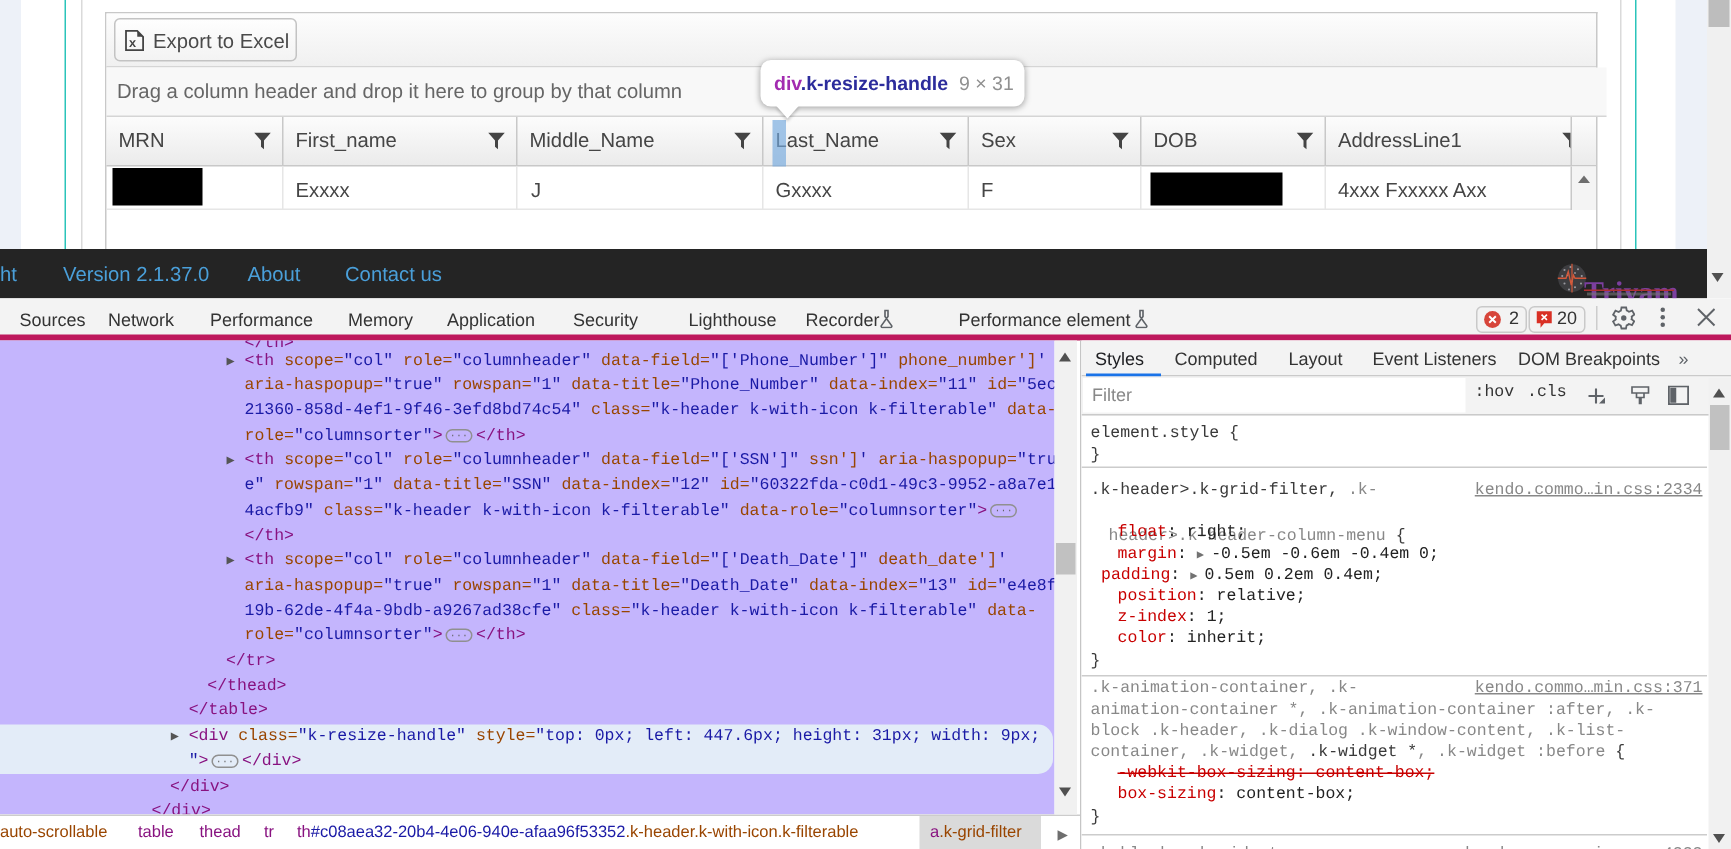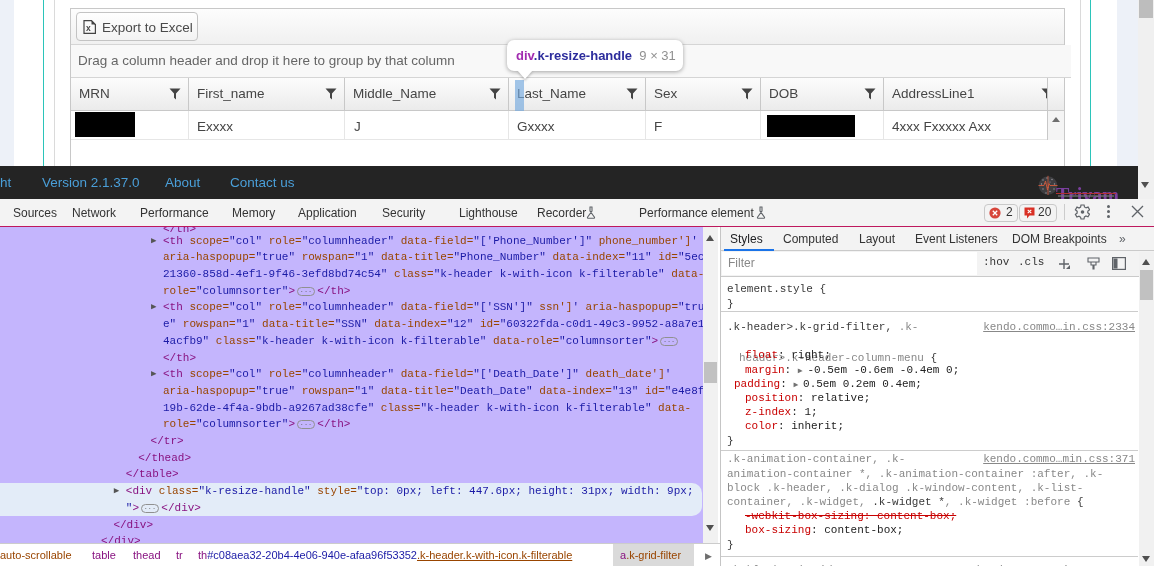--- a/index.html
+++ b/index.html
@@ -29,21 +29,21 @@
   #footer span{position:absolute;top:9px;}
   
   #bscroll{position:absolute;left:1138px;top:0;width:16px;height:199px;background:#f0f0f0;}
   #bthumb{position:absolute;left:1px;top:0;width:14px;height:18px;background:#bdbdbd;}
   
   #tip{position:absolute;left:507px;top:40px;width:176px;height:31px;background:#fff;border-radius:7px;box-shadow:0 1px 4px rgba(0,0,0,.35);font-size:13px;font-weight:bold;line-height:31px;}
   #tipptr{position:absolute;left:517px;top:70px;width:0;height:0;border-left:8px solid transparent;border-right:8px solid transparent;border-top:9px solid #fff;filter:drop-shadow(0 2px 1px rgba(0,0,0,.2));}
   #bluestrip{position:absolute;left:515px;top:80px;width:9px;height:31px;background:rgba(116,169,221,.66);}
   
   #devtools{position:absolute;left:0;top:199px;width:1154px;height:367px;background:#fff;}
-  #dtabs{position:absolute;left:0;top:0;width:1154px;height:28px;background:#f3f3f3;border-bottom:1px solid #be185d;box-sizing:border-box;font-size:12px;color:#333;}
+  #dtabs{position:absolute;left:0;top:0;width:1154px;height:28px;background:#f3f3f3;border-bottom:4px solid #be185d;box-sizing:border-box;font-size:12px;color:#333;}
   #dtabs span.t{position:absolute;top:7px;}
   
   #elem{position:absolute;left:0;top:28px;width:703px;height:315.5px;background:#c4b5fd;overflow:hidden;}
   .cl{position:absolute;left:0;height:16.5px;line-height:16.5px;font-family:"Liberation Mono",monospace;font-size:11px;white-space:pre;}
   .tg{color:#881280;} .an{color:#994500;} .av{color:#1a1aa6;}
   .arr{color:#555;font-size:9px;width:10px;}
   .dots{display:inline-block;border:1px solid #909090;border-radius:6px;color:#606060;font-size:6px;letter-spacing:0.5px;line-height:7px;height:7px;padding:0 2px;vertical-align:1px;margin:0 2px;}
   #hl{position:absolute;left:0;top:256px;width:702px;height:33.4px;background:#e3ecf8;border-radius:0 10px 10px 0;}
   #crumbs{position:absolute;left:0;top:343.5px;width:720px;height:23.5px;border-top:1px solid #ccc;background:#fff;font-size:11px;color:#333;box-sizing:border-box;overflow:hidden;}
   #crumbs > span{position:absolute;top:5px;white-space:pre;}
@@ -257,21 +257,21 @@
       <div class="cl" style="left:125.8px;top:272.85px;"><span class="av">"</span><span class="tg">&gt;</span><span class="dots">···</span><span class="tg">&lt;/div&gt;</span></div>
       <div class="cl" style="left:113.4px;top:289.55px;"><span class="tg">&lt;/div&gt;</span></div>
       <div class="cl" style="left:101.0px;top:306.25px;"><span class="tg">&lt;/div&gt;</span></div>
     </div>
   </div>
   <div id="crumbs">
       <span style="left:0px;color:#994500;">auto-scrollable</span>
       <span style="left:92px;color:#881280;">table</span>
       <span style="left:133px;color:#881280;">thead</span>
       <span style="left:176px;color:#881280;">tr</span>
-      <span style="left:198px;"><span style="color:#881280;">th</span><span style="color:#1a1aa6;">#c08aea32-20b4-4e06-940e-afaa96f53352</span><span style="color:#994500;text-decoration:underline;">.k-header.k-with-icon.k-filterable</span></span>
+      <span style="left:198px;"><span style="color:#881280;">th</span><span style="color:#1a1aa6;">#c08aea32-20b4-4e06-940e-afaa96f53352</span><span style="color:#994500;">.k-header.k-with-icon.k-filterable</span></span>
       <span style="left:613px;top:0;width:81px;height:23px;background:#dadada;"></span>
       <span style="left:620px;"><span style="color:#881280;">a</span><span style="color:#994500;">.k-grid-filter</span></span>
       <span style="left:705px;top:7px;color:#6e6e6e;font-size:9px;">▶</span>
     </div>
   <div id="escroll">
     <div class="sbarrow up" style="position:absolute;left:3px;top:8px;"></div>
     <div id="ethumb"></div>
     <div class="sbarrow down" style="position:absolute;left:3px;top:298px;"></div>
   </div>
   <div id="divider"></div>

